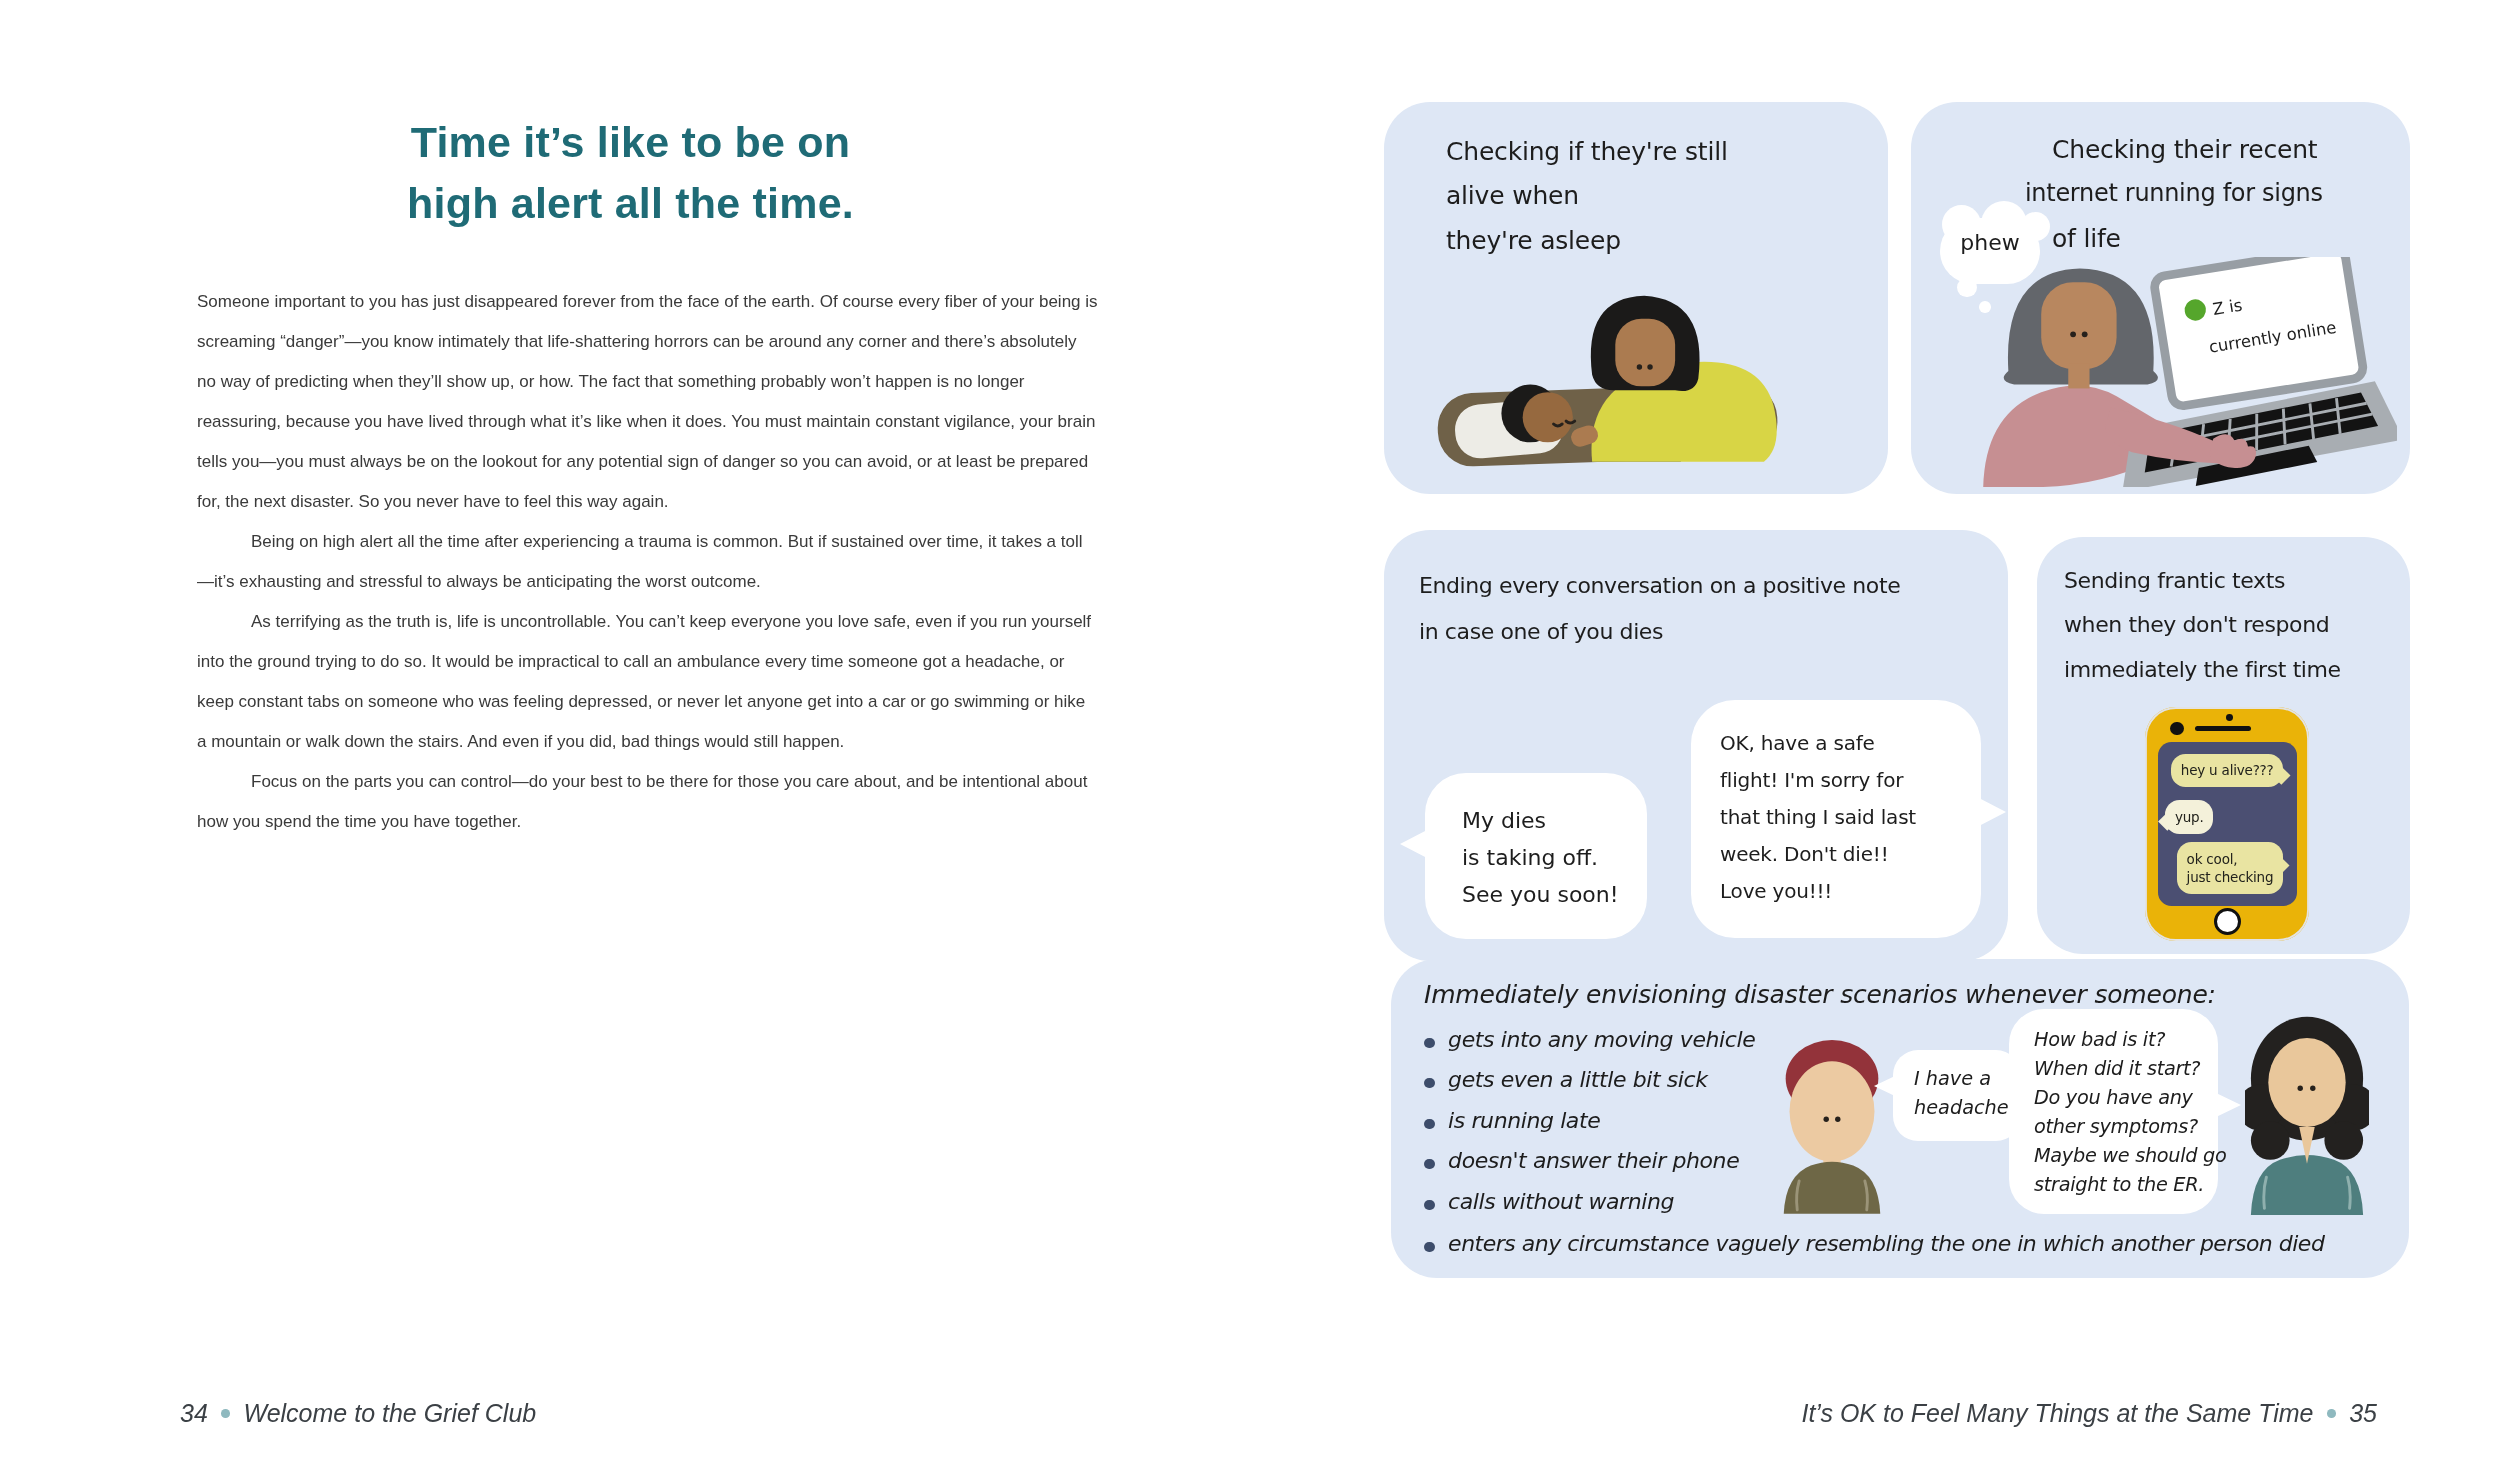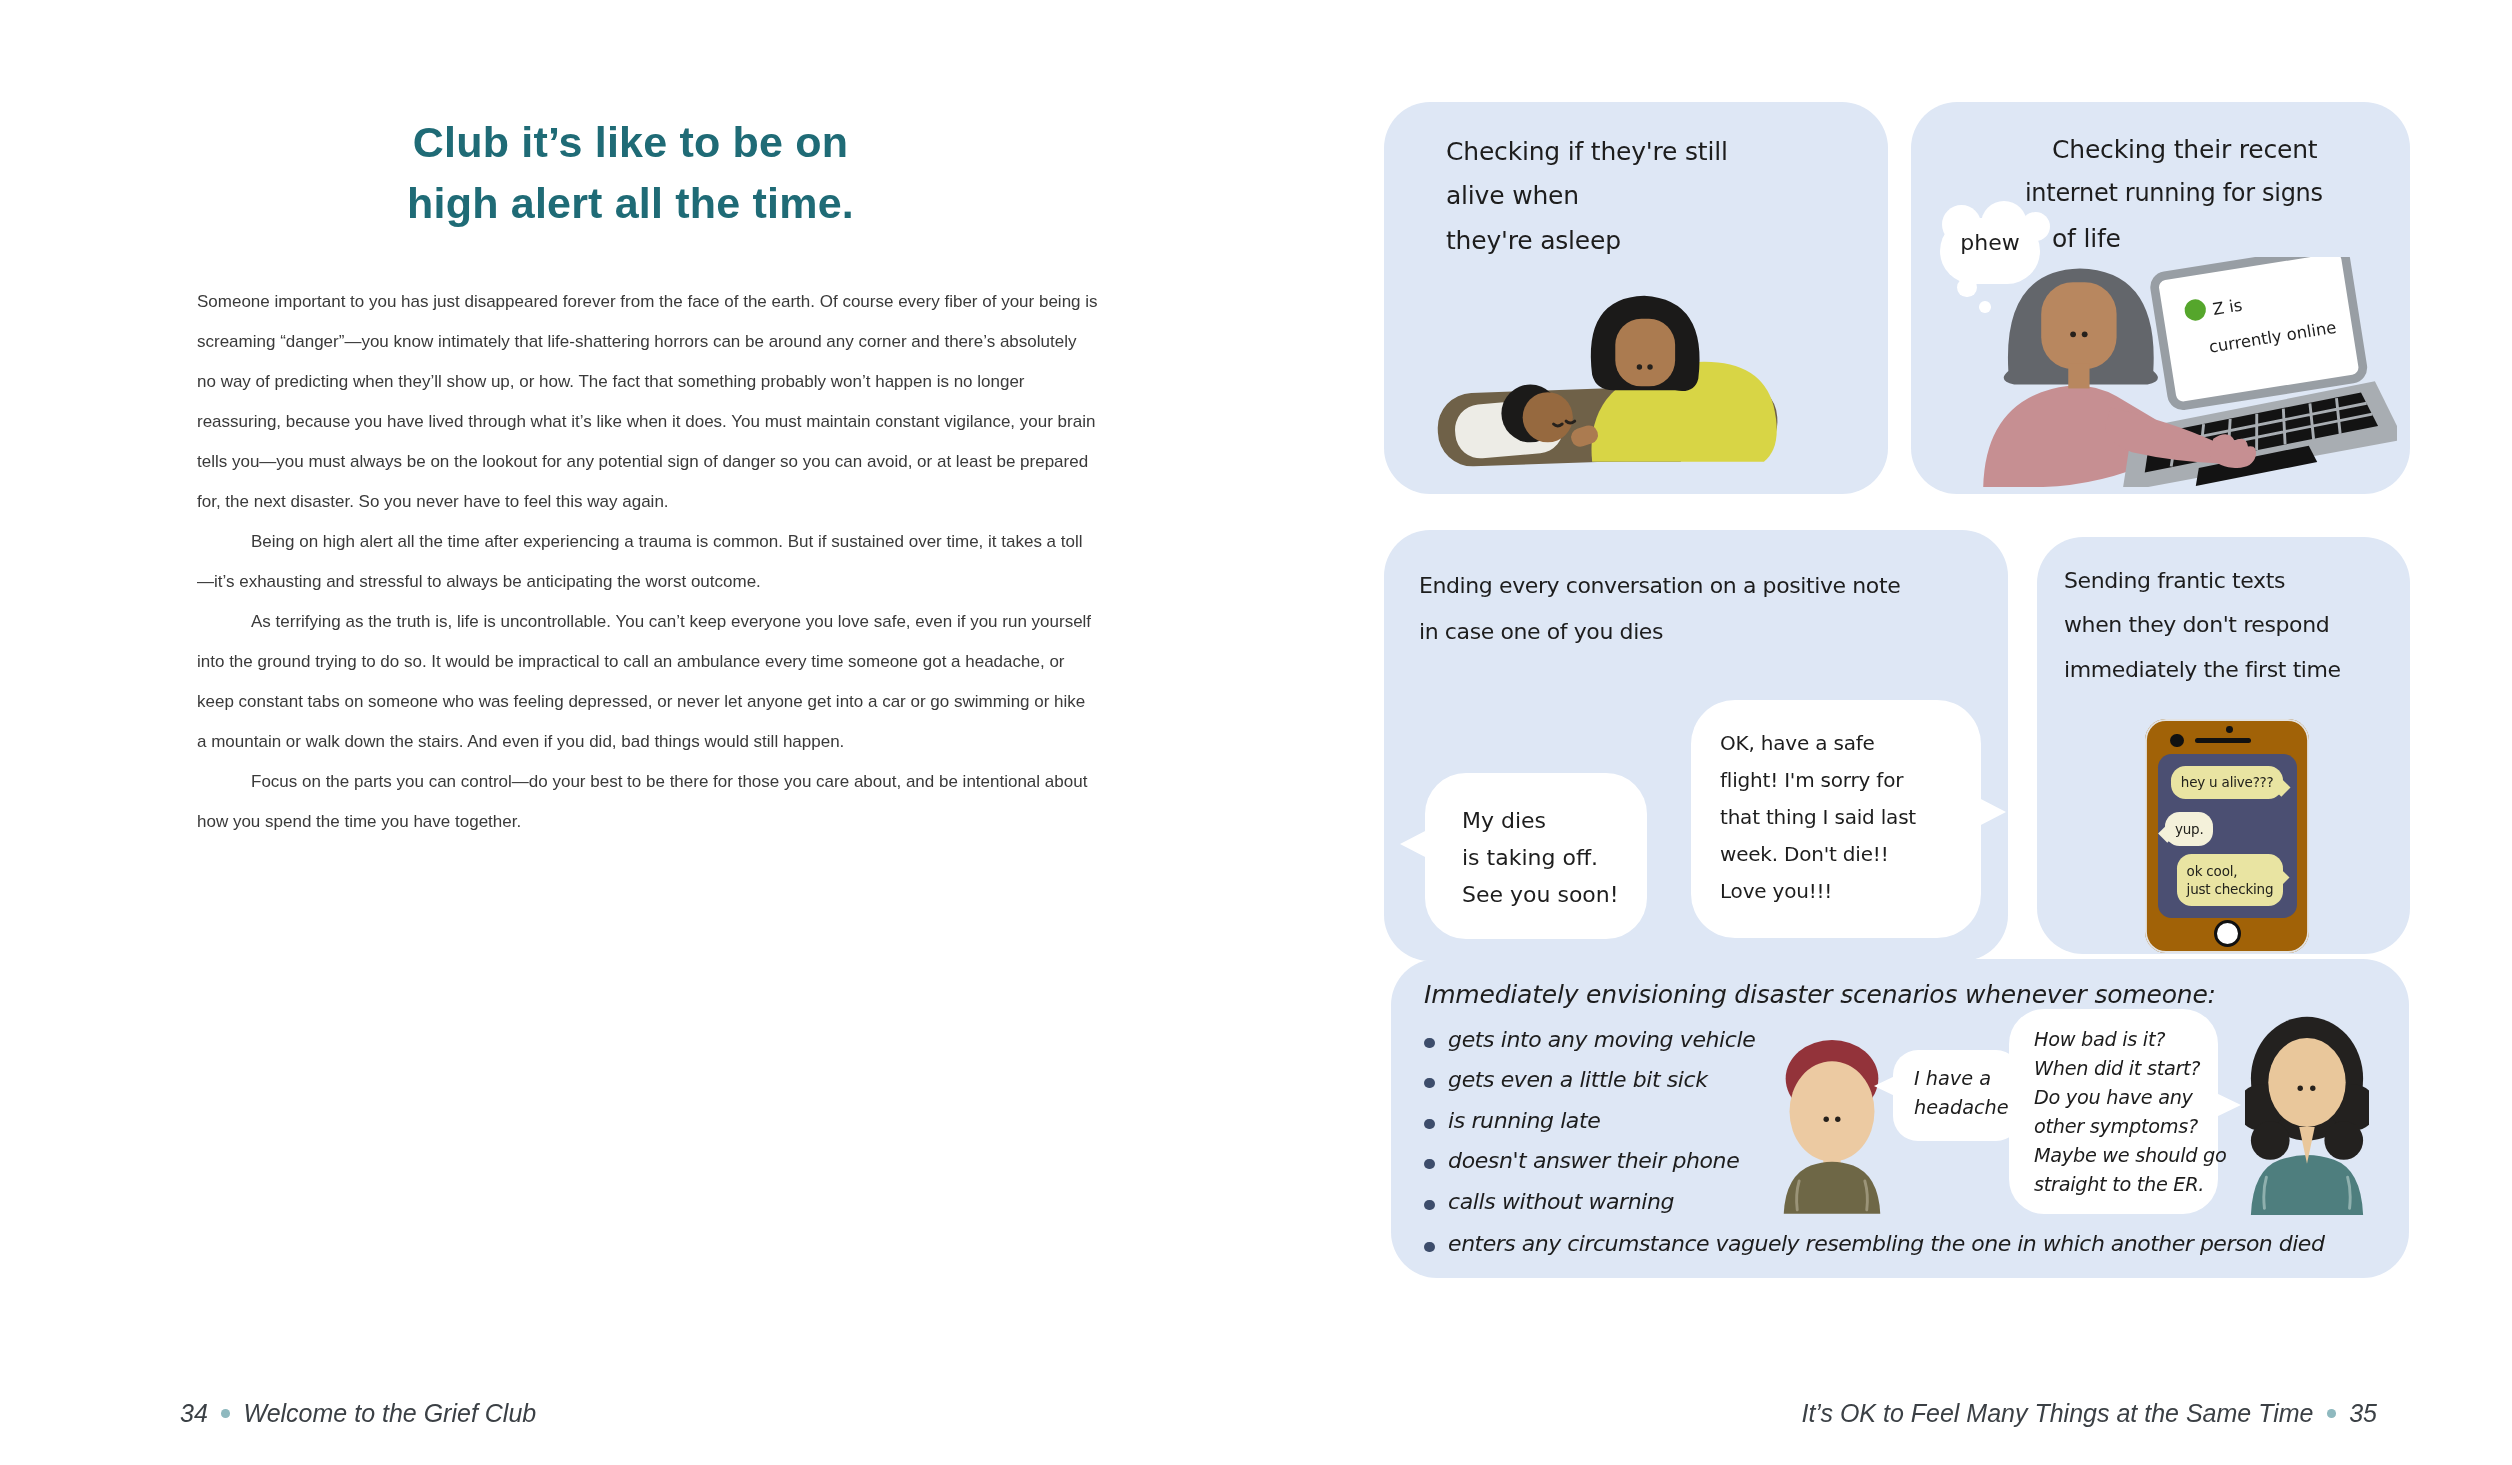--- a/index.html
+++ b/index.html
@@ -38,38 +38,38 @@
   
   .bubble { position:absolute; background:#ffffff; }
   .tail-left  { position:absolute; width:0; height:0; border-top:15.5px solid transparent;
     border-bottom:15.5px solid transparent; border-right:29px solid #fff; left:-25px; }
   .tail-right { position:absolute; width:0; height:0; border-top:15.5px solid transparent;
     border-bottom:15.5px solid transparent; border-left:29px solid #fff; right:-25px; }
 
   .bline { white-space:nowrap; }
 
   
-  .phone { position:absolute; background:#a16207; border-radius:21px; box-shadow:0 0 0 1.9px #e3e3e3 inset;margin-top:12px; }
+  .phone { position:absolute; background:#eab308; border-radius:31px; box-shadow:0 0 0 1.9px #e3e3e3 inset; }
   .phone-screen { position:absolute; background:#4b4f72; border-radius:13.5px; }
   .msg { position:absolute; border-radius:14.5px; font-size:13.5px; line-height:18.4px;
     font-family:"DejaVu Sans",sans-serif; color:#22221c; padding:7.7px 9.7px; letter-spacing:-0.2px; }
   .msg-yellow { background:#e9e4a2; }
   .msg-cream  { background:#f4f1da; }
   .msg-tail { position:absolute; width:12.6px; height:12.6px; transform:rotate(45deg); }
 
   
   .bullet-row { position:absolute; display:flex; align-items:flex-start; }
   .bullet-dot { width:10.6px; height:10.6px; border-radius:50%; background:#3d4d6b;
     margin:10.6px 13.5px 0 0; flex:0 0 auto; }
 </style>
 </head>
 <body>
 
 <div class="abs page-title">
-  <div>Club it’s like to be on</div>
+  <div>Time it’s like to be on</div>
   <div>high alert all the time.</div>
 </div>
 
 <div class="abs body-copy">
   <p>Someone important to you has just disappeared forever from the face of the earth. Of course every fiber of your being is screaming “danger”—you know intimately that life-shattering horrors can be around any corner and there’s absolutely no way of predicting when they’ll show up, or how. The fact that something probably won’t happen is no longer reassuring, because you have lived through what it’s like when it does. You must maintain constant vigilance, your brain tells you—you must always be on the lookout for any potential sign of danger so you can avoid, or at least be prepared for, the next disaster. So you never have to feel this way again.</p>
   <p class="indent">Being on high alert all the time after experiencing a trauma is common. But if sustained over time, it takes a toll—it’s exhausting and stressful to always be anticipating the worst outcome.</p>
   <p class="indent">As terrifying as the truth is, life is uncontrollable. You can’t keep everyone you love safe, even if you run yourself into the ground trying to do so. It would be impractical to call an ambulance every time someone got a headache, or keep constant tabs on someone who was feeling depressed, or never let anyone get into a car or go swimming or hike a mountain or walk down the stairs. And even if you did, bad things would still happen.</p>
   <p class="indent">Focus on the parts you can control—do your best to be there for those you care about, and be intentional about how you spend the time you have together.</p>
 </div>
 

